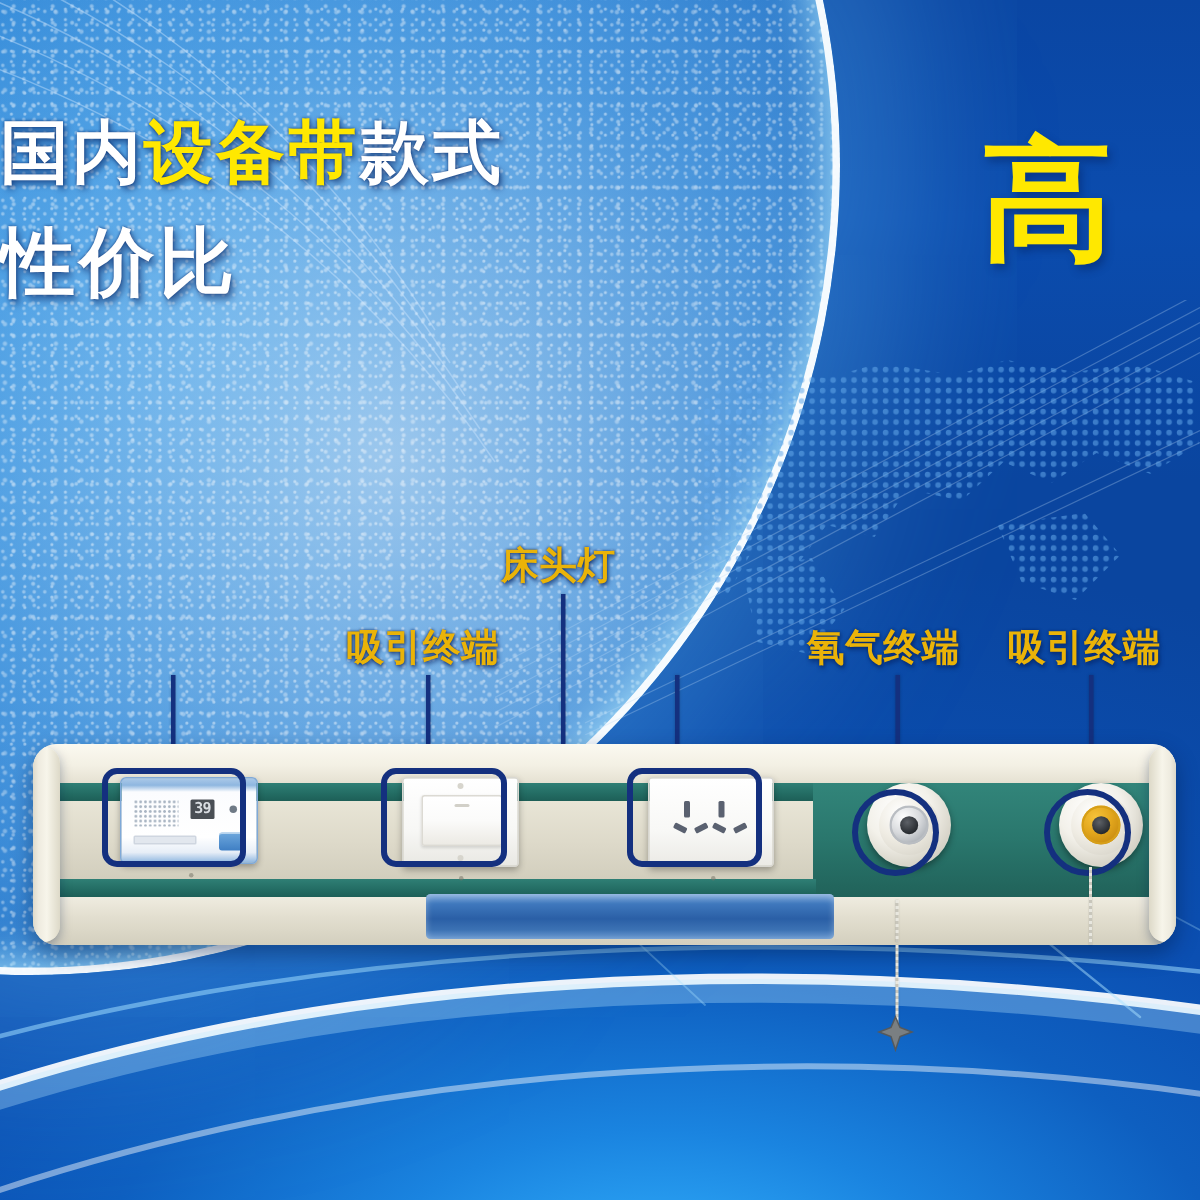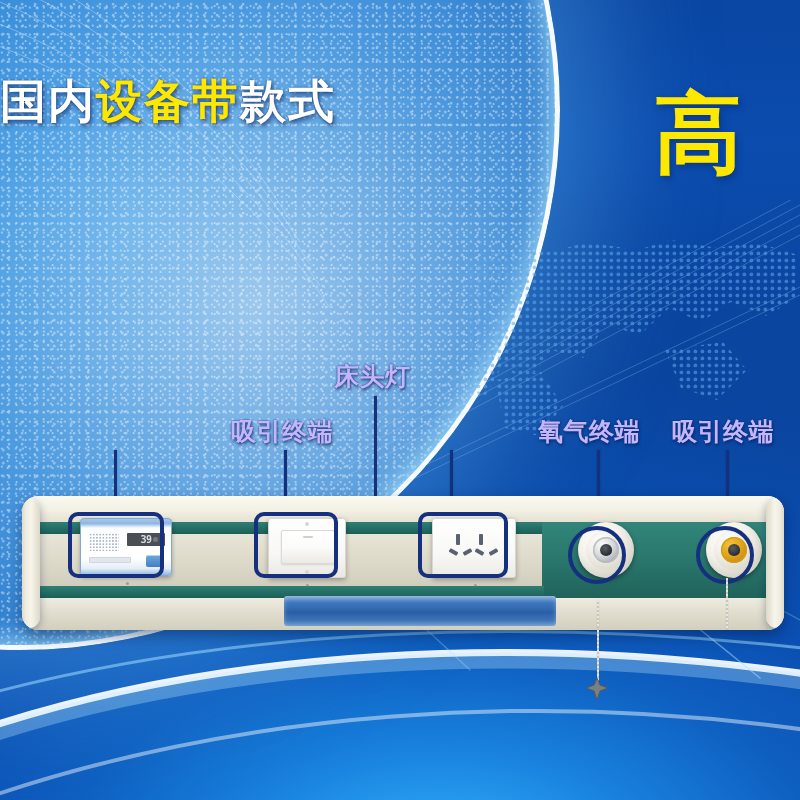--- a/index.html
+++ b/index.html
@@ -108,21 +108,21 @@
   .hl-big {
     position: absolute; right: 58px; top: 12px;
     font-size: 88px; font-weight: bold; line-height: 1;
     color: #ffe800;
     text-shadow: 2px 3px 6px rgba(5,30,90,0.45);
   }
 
   
   .callout {
     position: absolute;
-    color: #c4b5fd;
+    color: #eab308;
     font-size: 25px;
     font-weight: bold;
     letter-spacing: 0.5px;
     white-space: nowrap;
     text-shadow: 0 0 2px rgba(7,40,105,0.95), 1px 2px 3px rgba(5,30,90,0.6);
   }
   .leader {
     position: absolute;
     width: 3px;
     background: #14307f;
@@ -203,21 +203,21 @@
     box-shadow: 0 2px 4px rgba(0,0,0,0.3);
     border: 1px solid #7fa9d8;
   }
   .ic-grille {
     position: absolute; left: 8px; top: 14px; width: 30px; height: 18px;
     background-image: radial-gradient(circle, #9aa8b8 0.7px, transparent 1.1px);
     background-size: 3.2px 3.2px;
     opacity: 0.85;
   }
   .ic-display {
-    position: absolute; left: 46px; top: 14px; width: 38px; height: 13px;
+    position: absolute; left: 46px; top: 14px; width: 16px; height: 13px;
     background: #4a4f55;
     border-radius: 1px;
     color: #d9dde2;
     font-family: "DejaVu Sans Mono", "Liberation Mono", monospace;
     font-size: 10px; font-weight: bold;
     line-height: 13px; text-align: center;
     letter-spacing: -0.5px;
   }
   .ic-led {
     position: absolute; left: 72px; top: 18px; width: 5px; height: 5px;
@@ -390,20 +390,21 @@
       <path d="M-20,196 C230,128 530,116 820,150" stroke="#9fdcff" stroke-width="3" opacity="0.55"></path>
       <path d="M-20,300 C240,210 540,190 820,232" stroke="#ffffff" stroke-width="4" opacity="0.45"></path>
       <path d="M540,0 L760,178" stroke="#a9e2ff" stroke-width="1.6" opacity="0.5"></path>
       <path d="M300,12 L470,170" stroke="#a9e2ff" stroke-width="1.2" opacity="0.35"></path>
       <path d="M650,40 L800,120" stroke="#a9e2ff" stroke-width="1.2" opacity="0.3"></path>
     </g>
   </svg>
 
   <div class="headline">
     <div class="hl-row1"><span>国内</span><span class="hi">设备带</span><span>款式</span></div>
+    <div class="hl-row2">性价比</div>
     <div class="hl-big">高</div>
   </div>
 
   <div class="callout" style="left:231px; top:415px;">吸引终端</div>
   <div class="callout" style="left:334px; top:360px;">床头灯</div>
   <div class="callout" style="left:538px; top:415px;">氧气终端</div>
   <div class="callout" style="left:672px; top:415px;">吸引终端</div>
 
   <div class="leader" style="left:114px; top:450px; height:72px;"></div>
   <div class="leader" style="left:284px; top:450px; height:72px;"></div>

